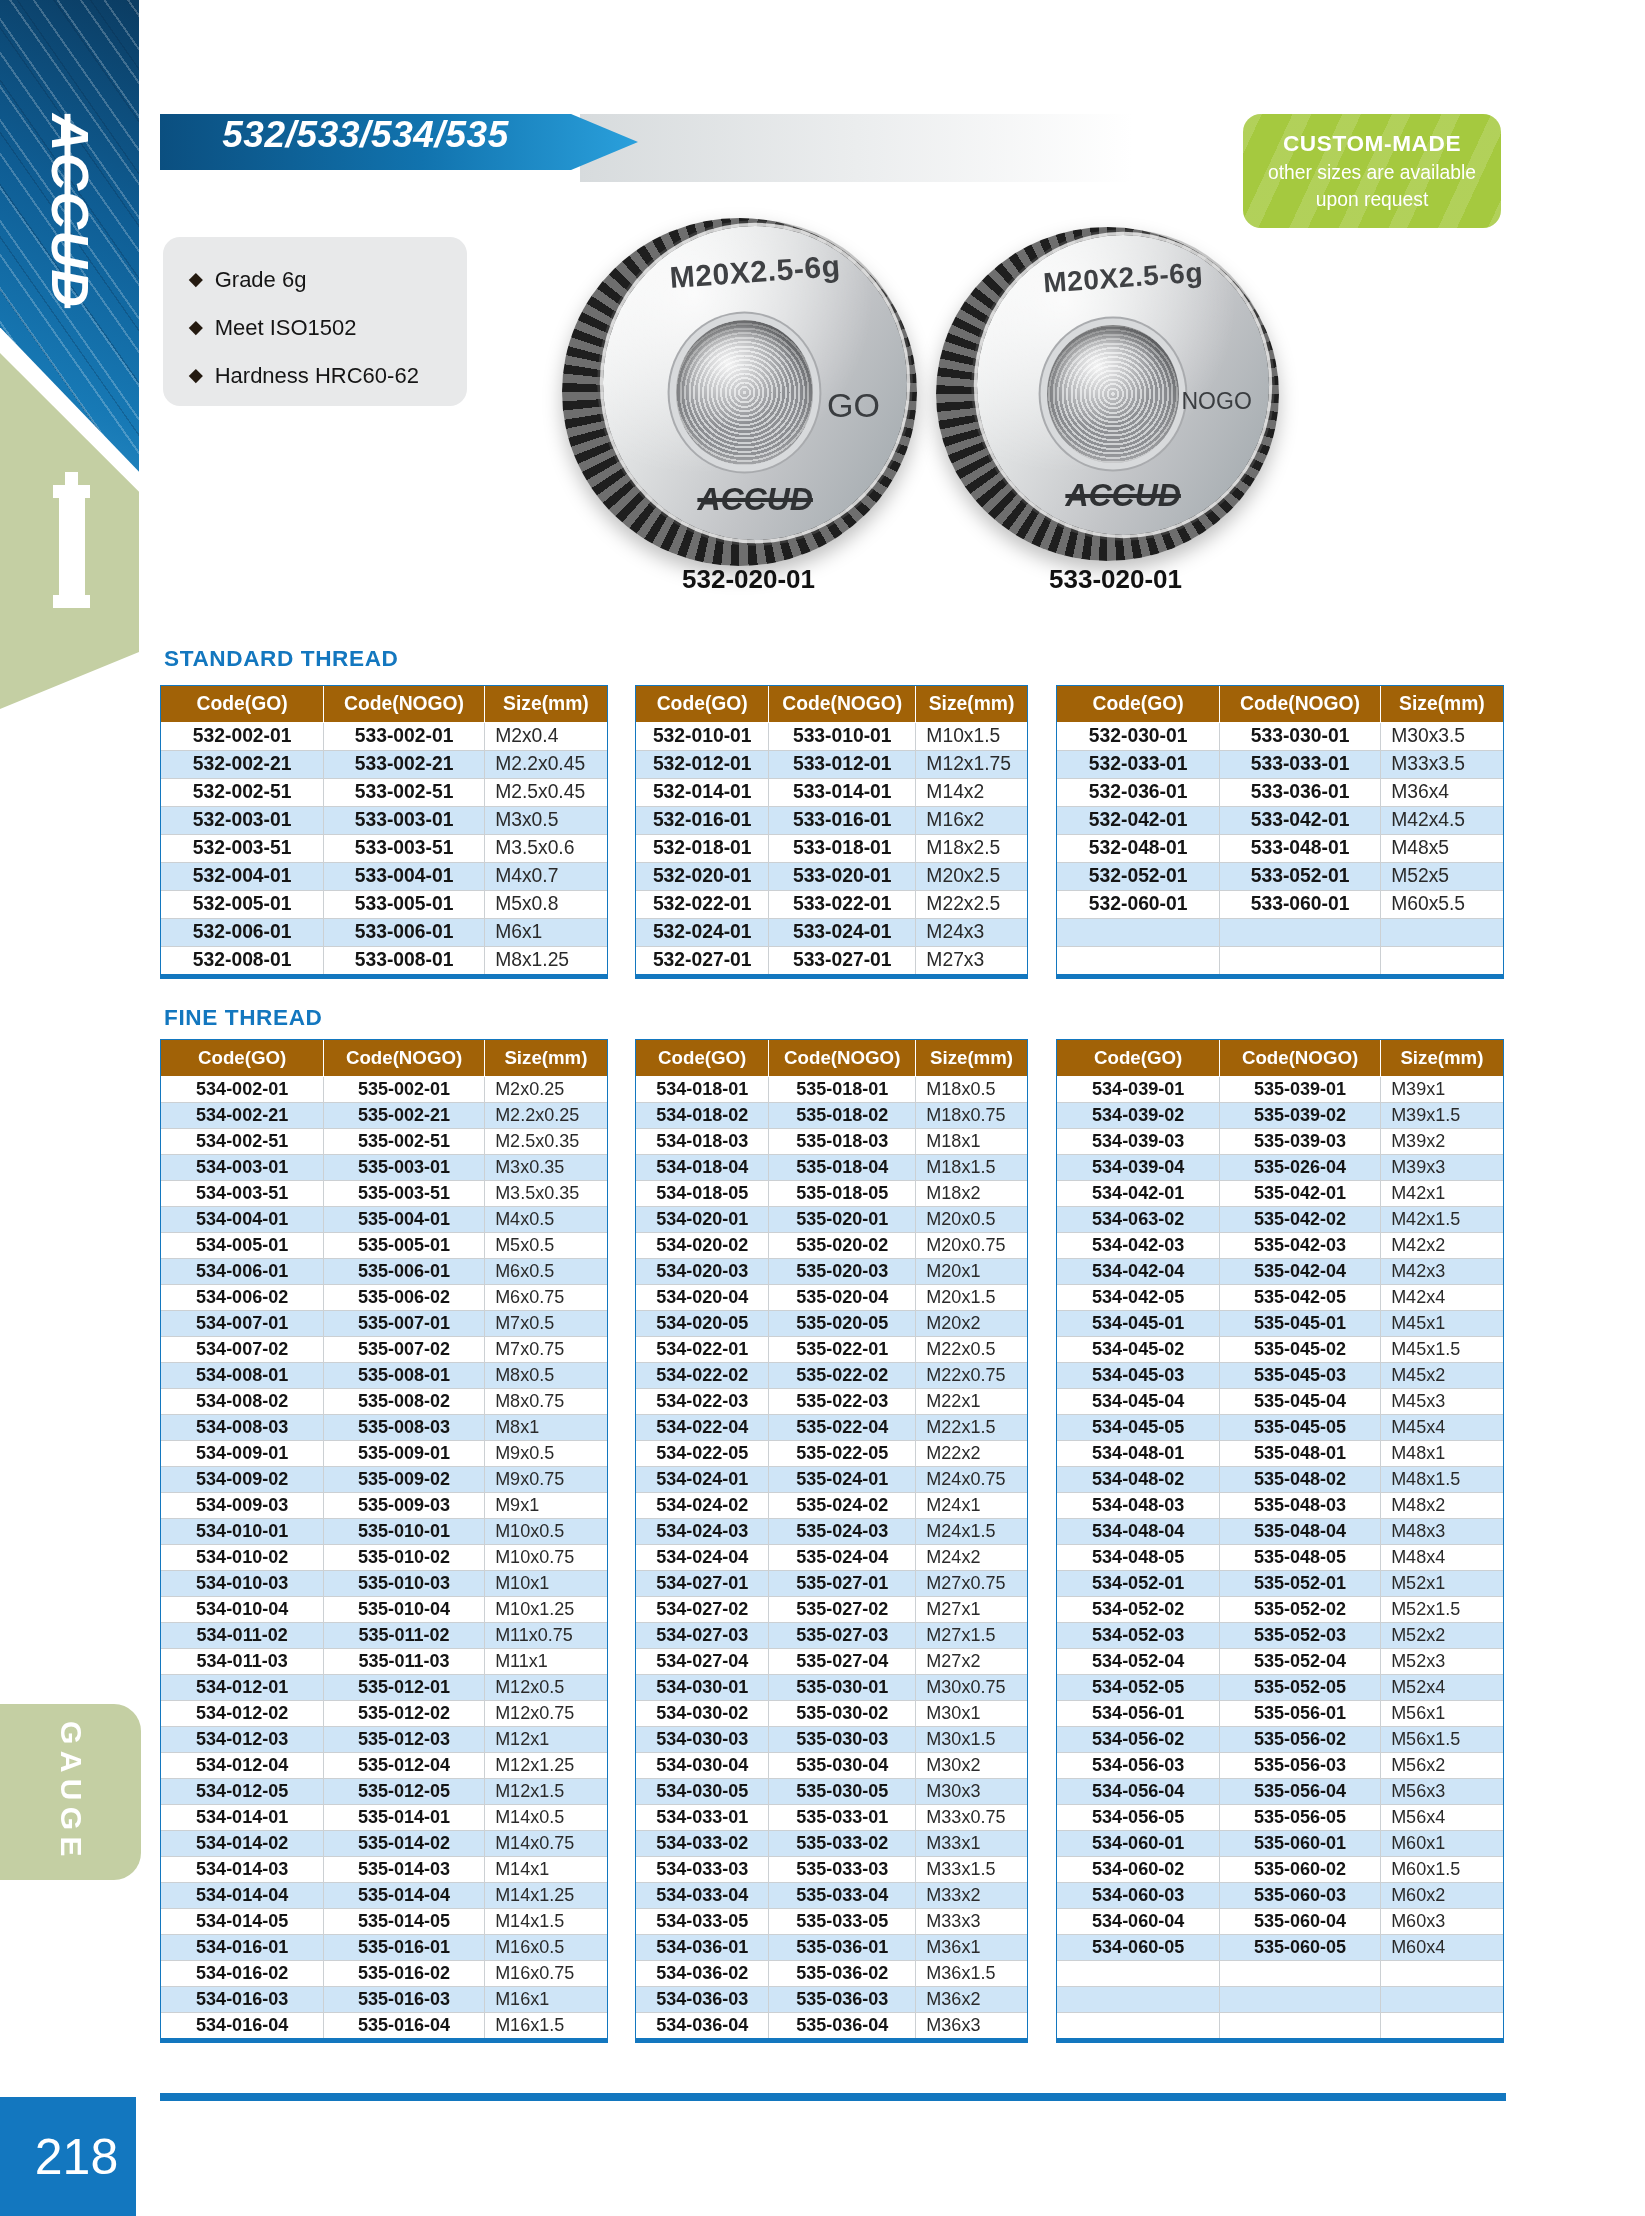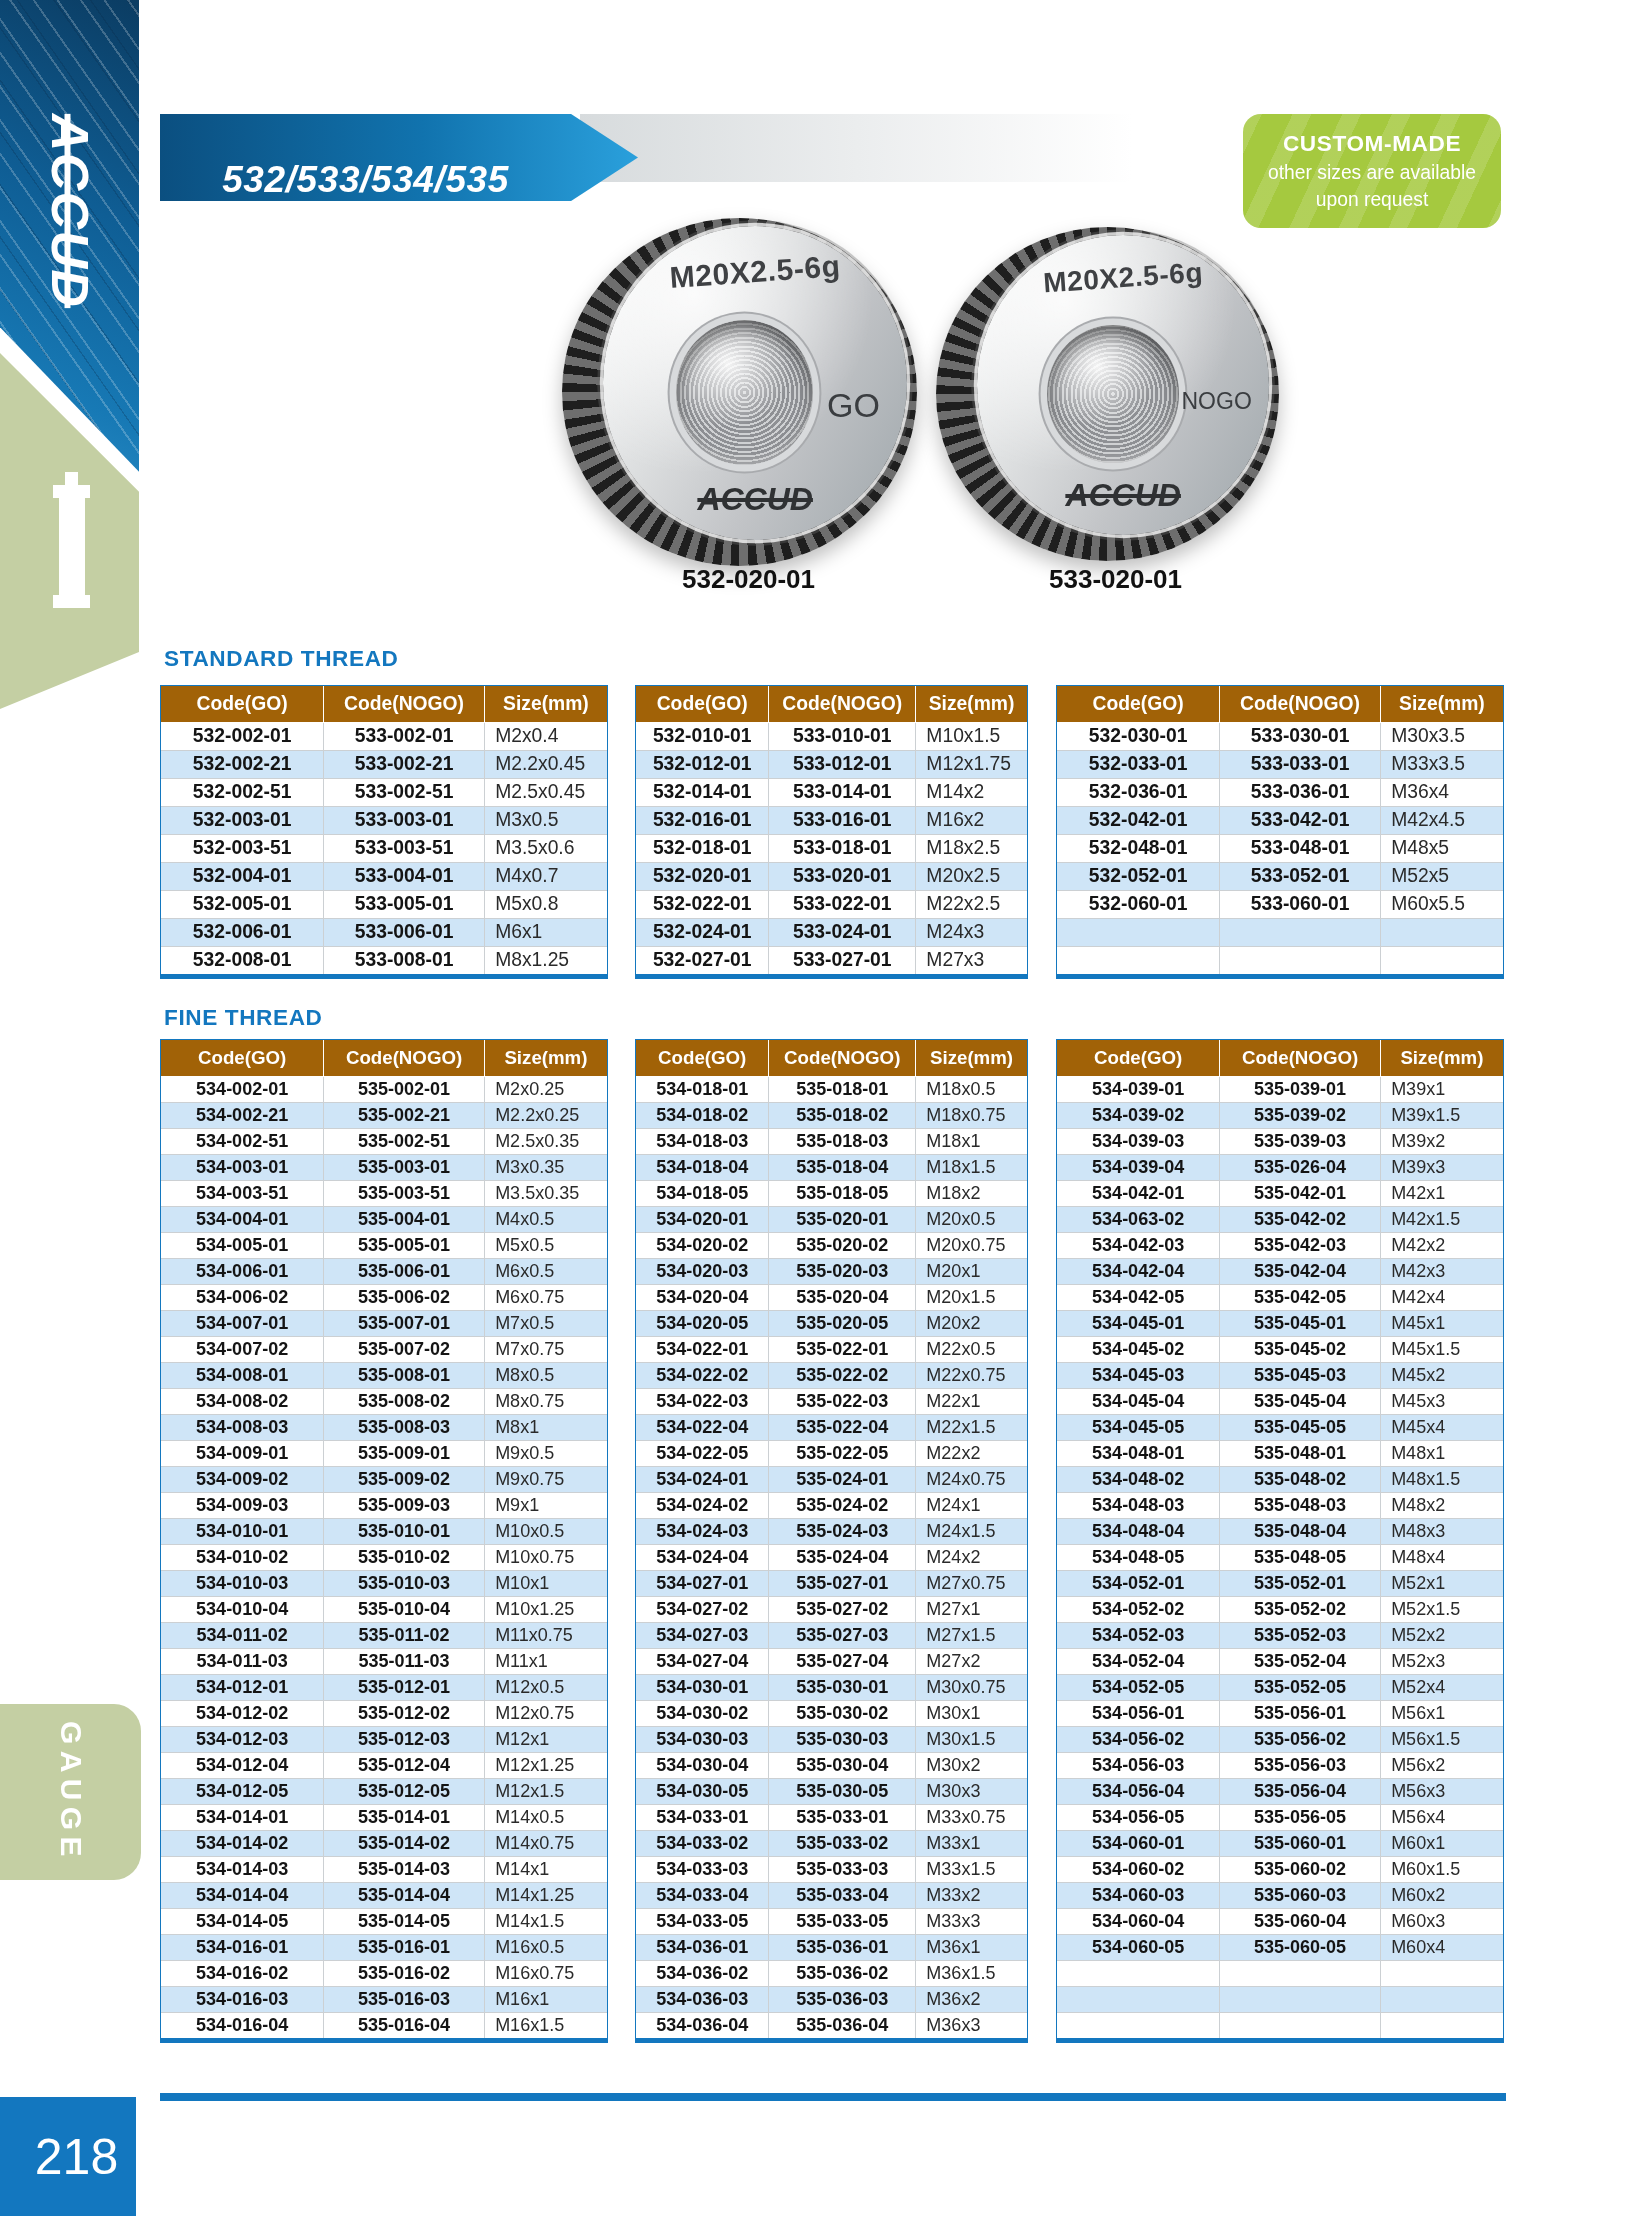--- a/index.html
+++ b/index.html
@@ -30,24 +30,24 @@
   .gauge-tab span { transform:rotate(90deg); color:#fff; font-weight:bold; font-size:30px; letter-spacing:6.4px; }
 
   .page-num { position:absolute; left:0; top:2097px; width:136px; height:119px; background:#1377bf;
     display:flex; align-items:center; justify-content:center; }
   .page-num span { color:#ffffff; font-size:50px; padding-left:17px; }
   .footer-rule { position:absolute; left:160px; top:2093px; width:1346px; height:8.4px; background:#1377bf; }
 
   
   .title-strip { position:absolute; left:580px; top:114px; width:651px; height:68px;
     background:linear-gradient(90deg,#d7dbdd 0%, rgba(255,255,255,0) 85%); }
-  .banner { position:absolute; left:160px; top:114px; width:478px; height:87px;
+  .banner { position:absolute; left:160px; top:114px; width:478px; height:56px;
     clip-path:polygon(0 0,86% 0,100% 50%,86% 100%,0 100%);
     background:linear-gradient(90deg,#0b4f80 0%,#1173ae 55%,#2aa0dc 100%);
-    display:flex; align-items:flex-end; }
+    display:flex; align-items:flex-start; }
   .banner span { width:86%; text-align:center; color:#fff; font-weight:bold; font-style:italic;
     font-size:37px; letter-spacing:0.6px; }
   .page-title { position:absolute; left:646px; top:124px; font-size:35px; font-weight:bold;
     color:#221e1f; letter-spacing:1.3px; }
   .badge { position:absolute; left:1243px; top:114px; width:258px; height:114px; background:#a5c93f;
     border-radius:18px; overflow:hidden; display:flex; flex-direction:column; align-items:center;
     justify-content:center; gap:3.9px; }
   .badge:before { content:""; position:absolute; inset:0;
     background:repeating-linear-gradient(115deg, rgba(255,255,255,.14) 0 17px, rgba(255,255,255,0) 17px 45px); }
   .badge .b1 { color:#fff; font-weight:bold; font-size:22.6px; letter-spacing:0.6px; }
@@ -123,20 +123,34 @@
   <div class="title-strip"></div>
   <div class="banner">
     <span>532/533/534/535</span>
   </div>
   <div class="badge">
     <span class="b1">CUSTOM-MADE</span>
     <span class="b2">other sizes are available</span>
     <span class="b2">upon request</span>
   </div>
 
+  <div class="features">
+    <div class="item">
+      <span class="diamond"></span>
+      <span class="txt">Grade 6g</span>
+    </div>
+    <div class="item">
+      <span class="diamond"></span>
+      <span class="txt">Meet ISO1502</span>
+    </div>
+    <div class="item">
+      <span class="diamond"></span>
+      <span class="txt">Hardness HRC60-62</span>
+    </div>
+  </div>
 
   <div class="ring" style="left:562px; top:218px; width:355px; height:348px;">
     <div class="face">
       <div class="marking">M20X2.5-6g</div>
       <div class="hole"></div>
       <div class="side-label">GO</div>
       <div class="brand">ACCUD</div>
     </div>
   </div>
   <div class="ring" style="left:936px; top:227px; width:343px; height:334px;">

